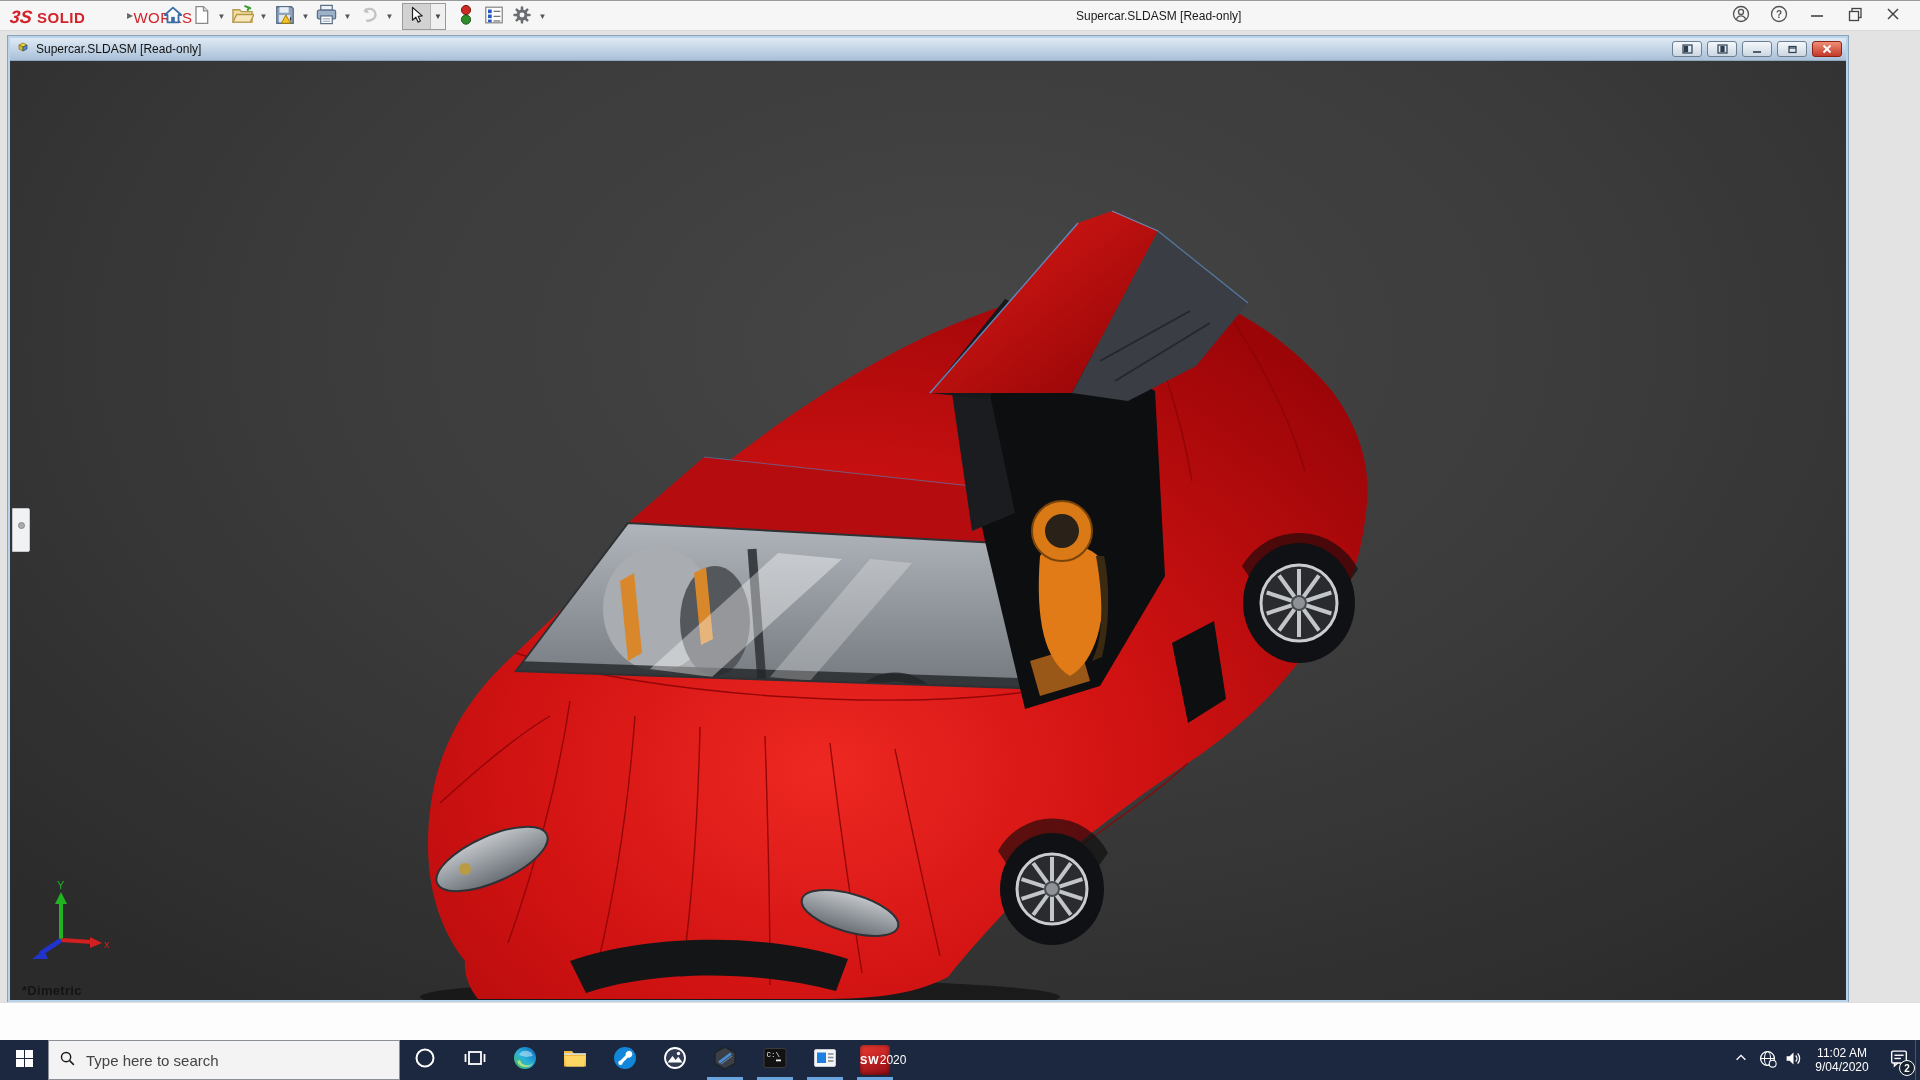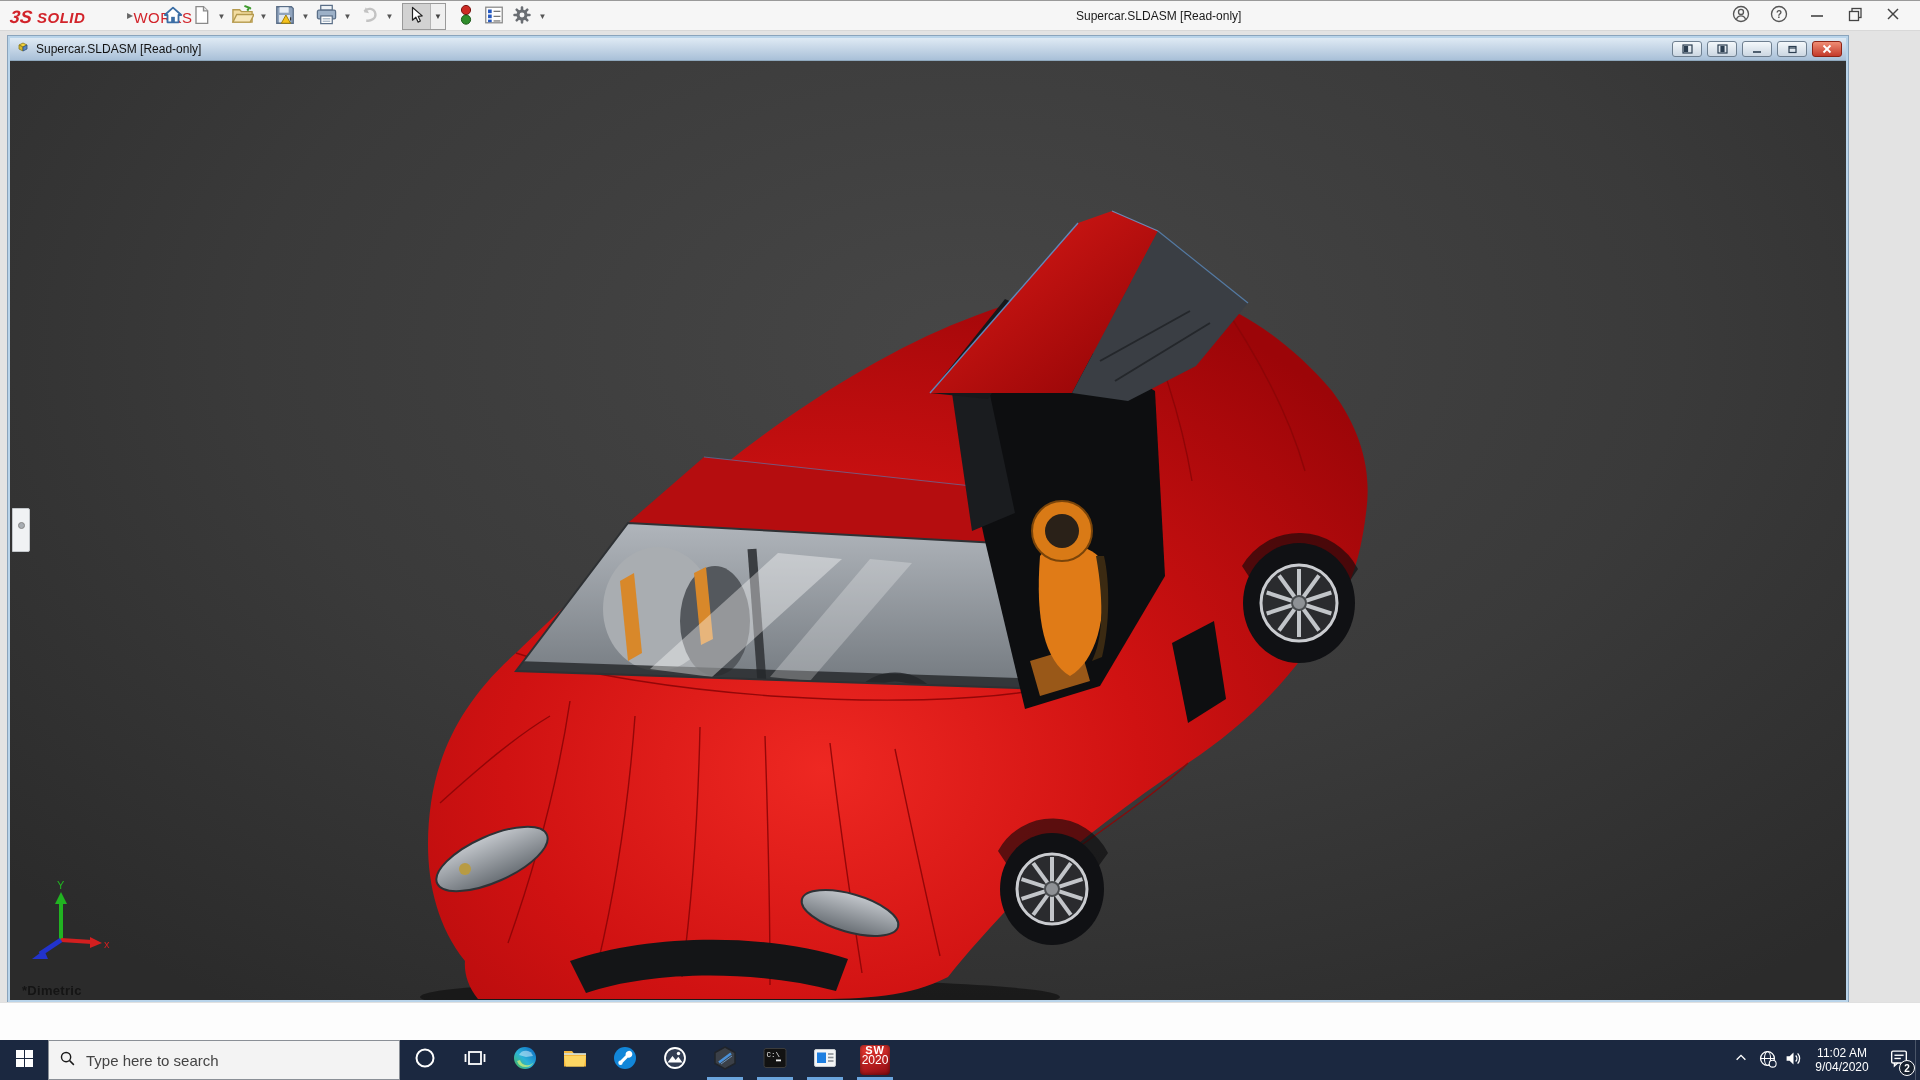--- a/index.html
+++ b/index.html
@@ -10,21 +10,21 @@
   }
   *{margin:0;padding:0;box-sizing:border-box;}
   html,body{width:1920px;height:1080px;overflow:hidden;font-family:"Liberation Sans",sans-serif;}
   .screen{position:relative;width:1920px;height:1080px;background:var(--app_bg);}
 
   
   .app-titlebar{position:absolute;left:0;top:0;width:1920px;height:31px;background:var(--titlebar_bg);
     border-top:1px solid #9a9a9a;border-bottom:1px solid #d8d8d8;}
   .brand{position:absolute;left:10px;top:6px;display:flex;align-items:center;font-size:15px;color:var(--accent_red);}
   .brand .mark{font-weight:bold;font-style:italic;transform:skewX(-8deg);font-size:18px;margin-right:5px;}
-  .brand .solid{font-weight:bold;letter-spacing:.5px;font-style:italic;}
+  .brand .solid{font-weight:bold;letter-spacing:.5px;}
   .brand .works{font-weight:normal;letter-spacing:.5px;margin-left:48px;}
   .flyout{position:absolute;left:127px;top:7px;font-size:12px;color:#666;cursor:default;}
   .toolbar{position:absolute;left:160px;top:2px;height:27px;display:flex;align-items:center;gap:3px;}
   .tb-btn{width:25px;height:25px;display:flex;align-items:center;justify-content:center;border-radius:2px;}
   .dd{width:11px;height:25px;display:flex;align-items:center;justify-content:center;font-size:8px;color:#555;}
   .cursor-group{display:flex;align-items:center;border:1px solid #9a9a9a;background:#f0f0f0;height:27px;margin:0 4px;}
   .cursor-group .seg1{width:28px;height:25px;margin:0;background:#d2d2d2;border-right:1px solid #b5b5b5;display:flex;align-items:center;justify-content:center;}
   .cursor-group .seg2{width:14px;height:25px;display:flex;align-items:center;justify-content:center;font-size:8px;color:#444;}
   .app-title{position:absolute;left:1076px;top:8px;font-size:12px;color:#1a1a1a;white-space:nowrap;}
   .tb-right{position:absolute;right:8px;top:0;height:30px;display:flex;align-items:center;}
@@ -57,21 +57,21 @@
   
   .taskbar{position:absolute;left:0;top:1040px;width:1920px;height:40px;background:var(--taskbar_bg);display:flex;align-items:center;}
   .start-btn{width:48px;height:40px;display:flex;align-items:center;justify-content:center;}
   .search-box{width:352px;height:40px;background:var(--search_bg);border:1px solid #8a8f96;display:flex;align-items:center;padding:0 10px;gap:10px;}
   .search-box input{border:none;outline:none;background:transparent;font-size:15px;color:#333;width:280px;font-family:"Liberation Sans",sans-serif;}
   .search-box input::placeholder{color:#444;}
   .tb-icons{display:flex;margin-left:0;}
   .task-icon{width:50px;height:40px;display:flex;align-items:center;justify-content:center;position:relative;}
   .task-icon.running::after{content:"";position:absolute;left:7px;right:7px;bottom:0;height:3px;background:var(--running_indicator);}
   .sw-icon-box{width:30px;height:30px;border-radius:4px;background:linear-gradient(160deg,#ef3b33,#8e0a12);
-    display:flex;flex-direction:column;align-items:center;justify-content:flex-start;box-shadow:inset 0 0 4px rgba(0,0,0,.5);}
+    display:flex;flex-direction:row;align-items:center;justify-content:flex-start;box-shadow:inset 0 0 4px rgba(0,0,0,.5);}
   .sw-icon-box .sw-letters{color:#fff;font-weight:bold;font-size:11px;line-height:11px;letter-spacing:1px;}
   .sw-icon-box .sw-year{color:#fff;font-weight:normal;font-size:12px;line-height:9px;}
   .tray{position:absolute;right:0;top:0;height:40px;display:flex;align-items:center;}
   .tray-btn{width:26px;height:40px;display:flex;align-items:center;justify-content:center;}
   .clock{width:72px;text-align:center;color:#ffffff;font-size:12px;line-height:14px;padding:0 2px;}
   .action-center{width:42px;height:40px;position:relative;display:flex;align-items:center;justify-content:center;}
   .ac-badge{position:absolute;right:5px;bottom:4px;width:16px;height:16px;border-radius:50%;background:#16202e;
     border:1.5px solid #fff;color:#fff;font-size:10px;font-weight:bold;display:flex;align-items:center;justify-content:center;}
   .show-desktop{position:absolute;right:0;top:0;width:5px;height:40px;border-left:1px solid #4a5568;}
 </style>

